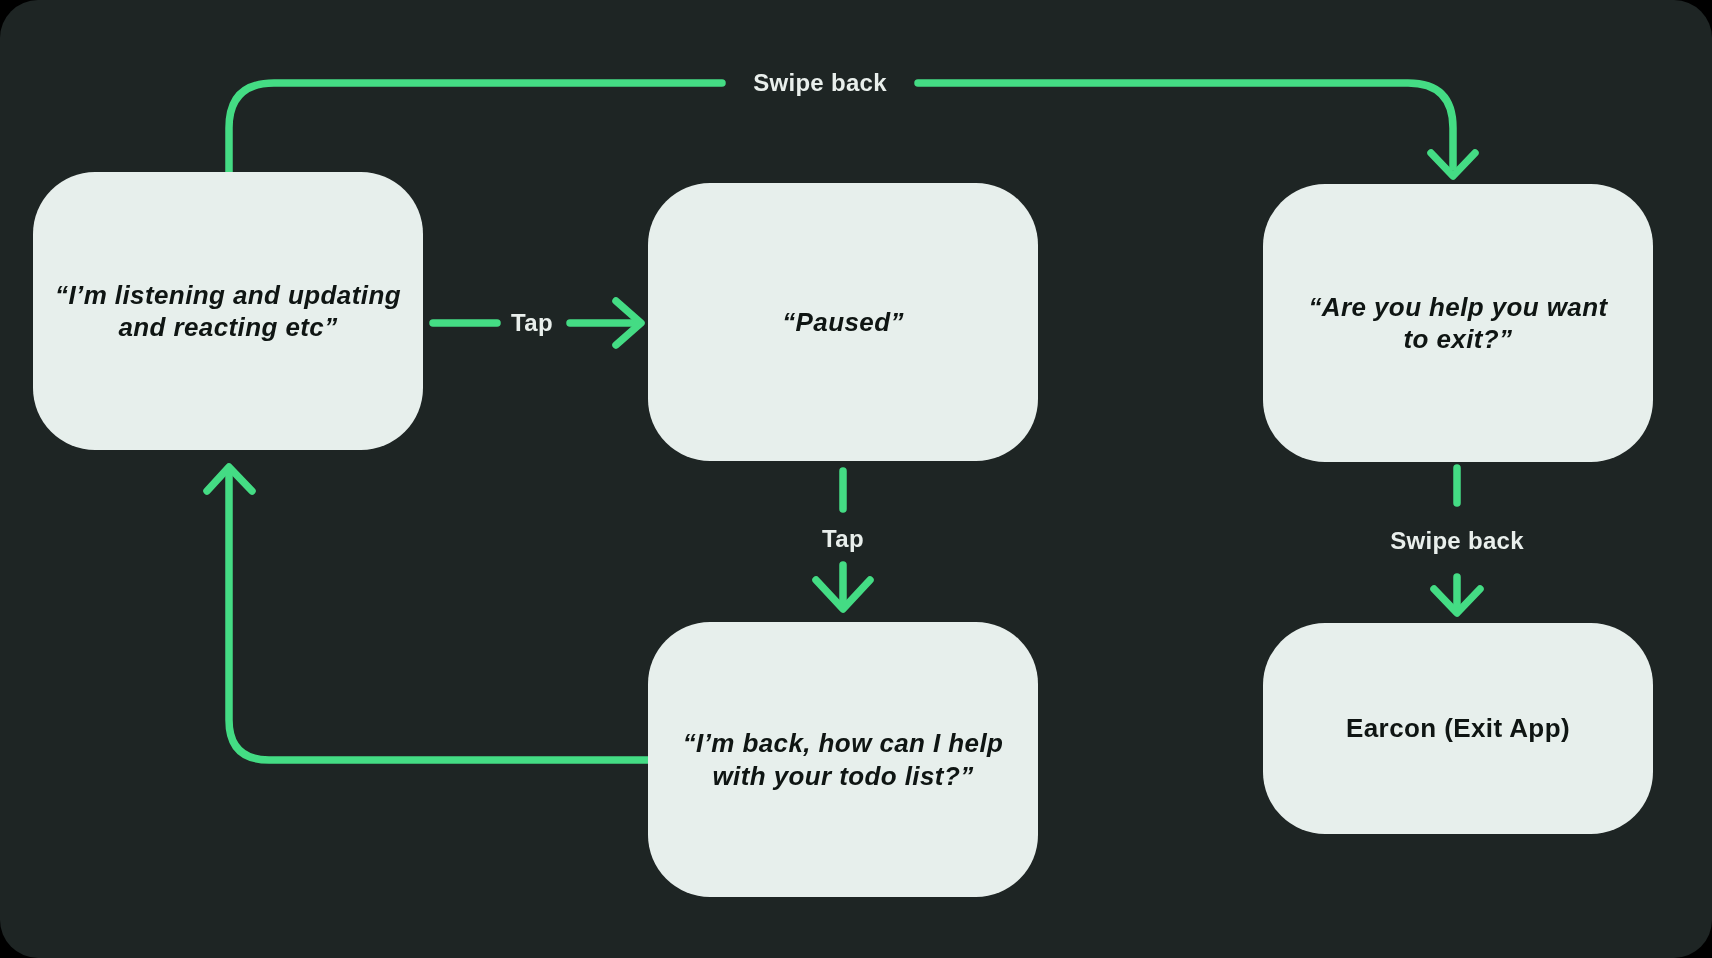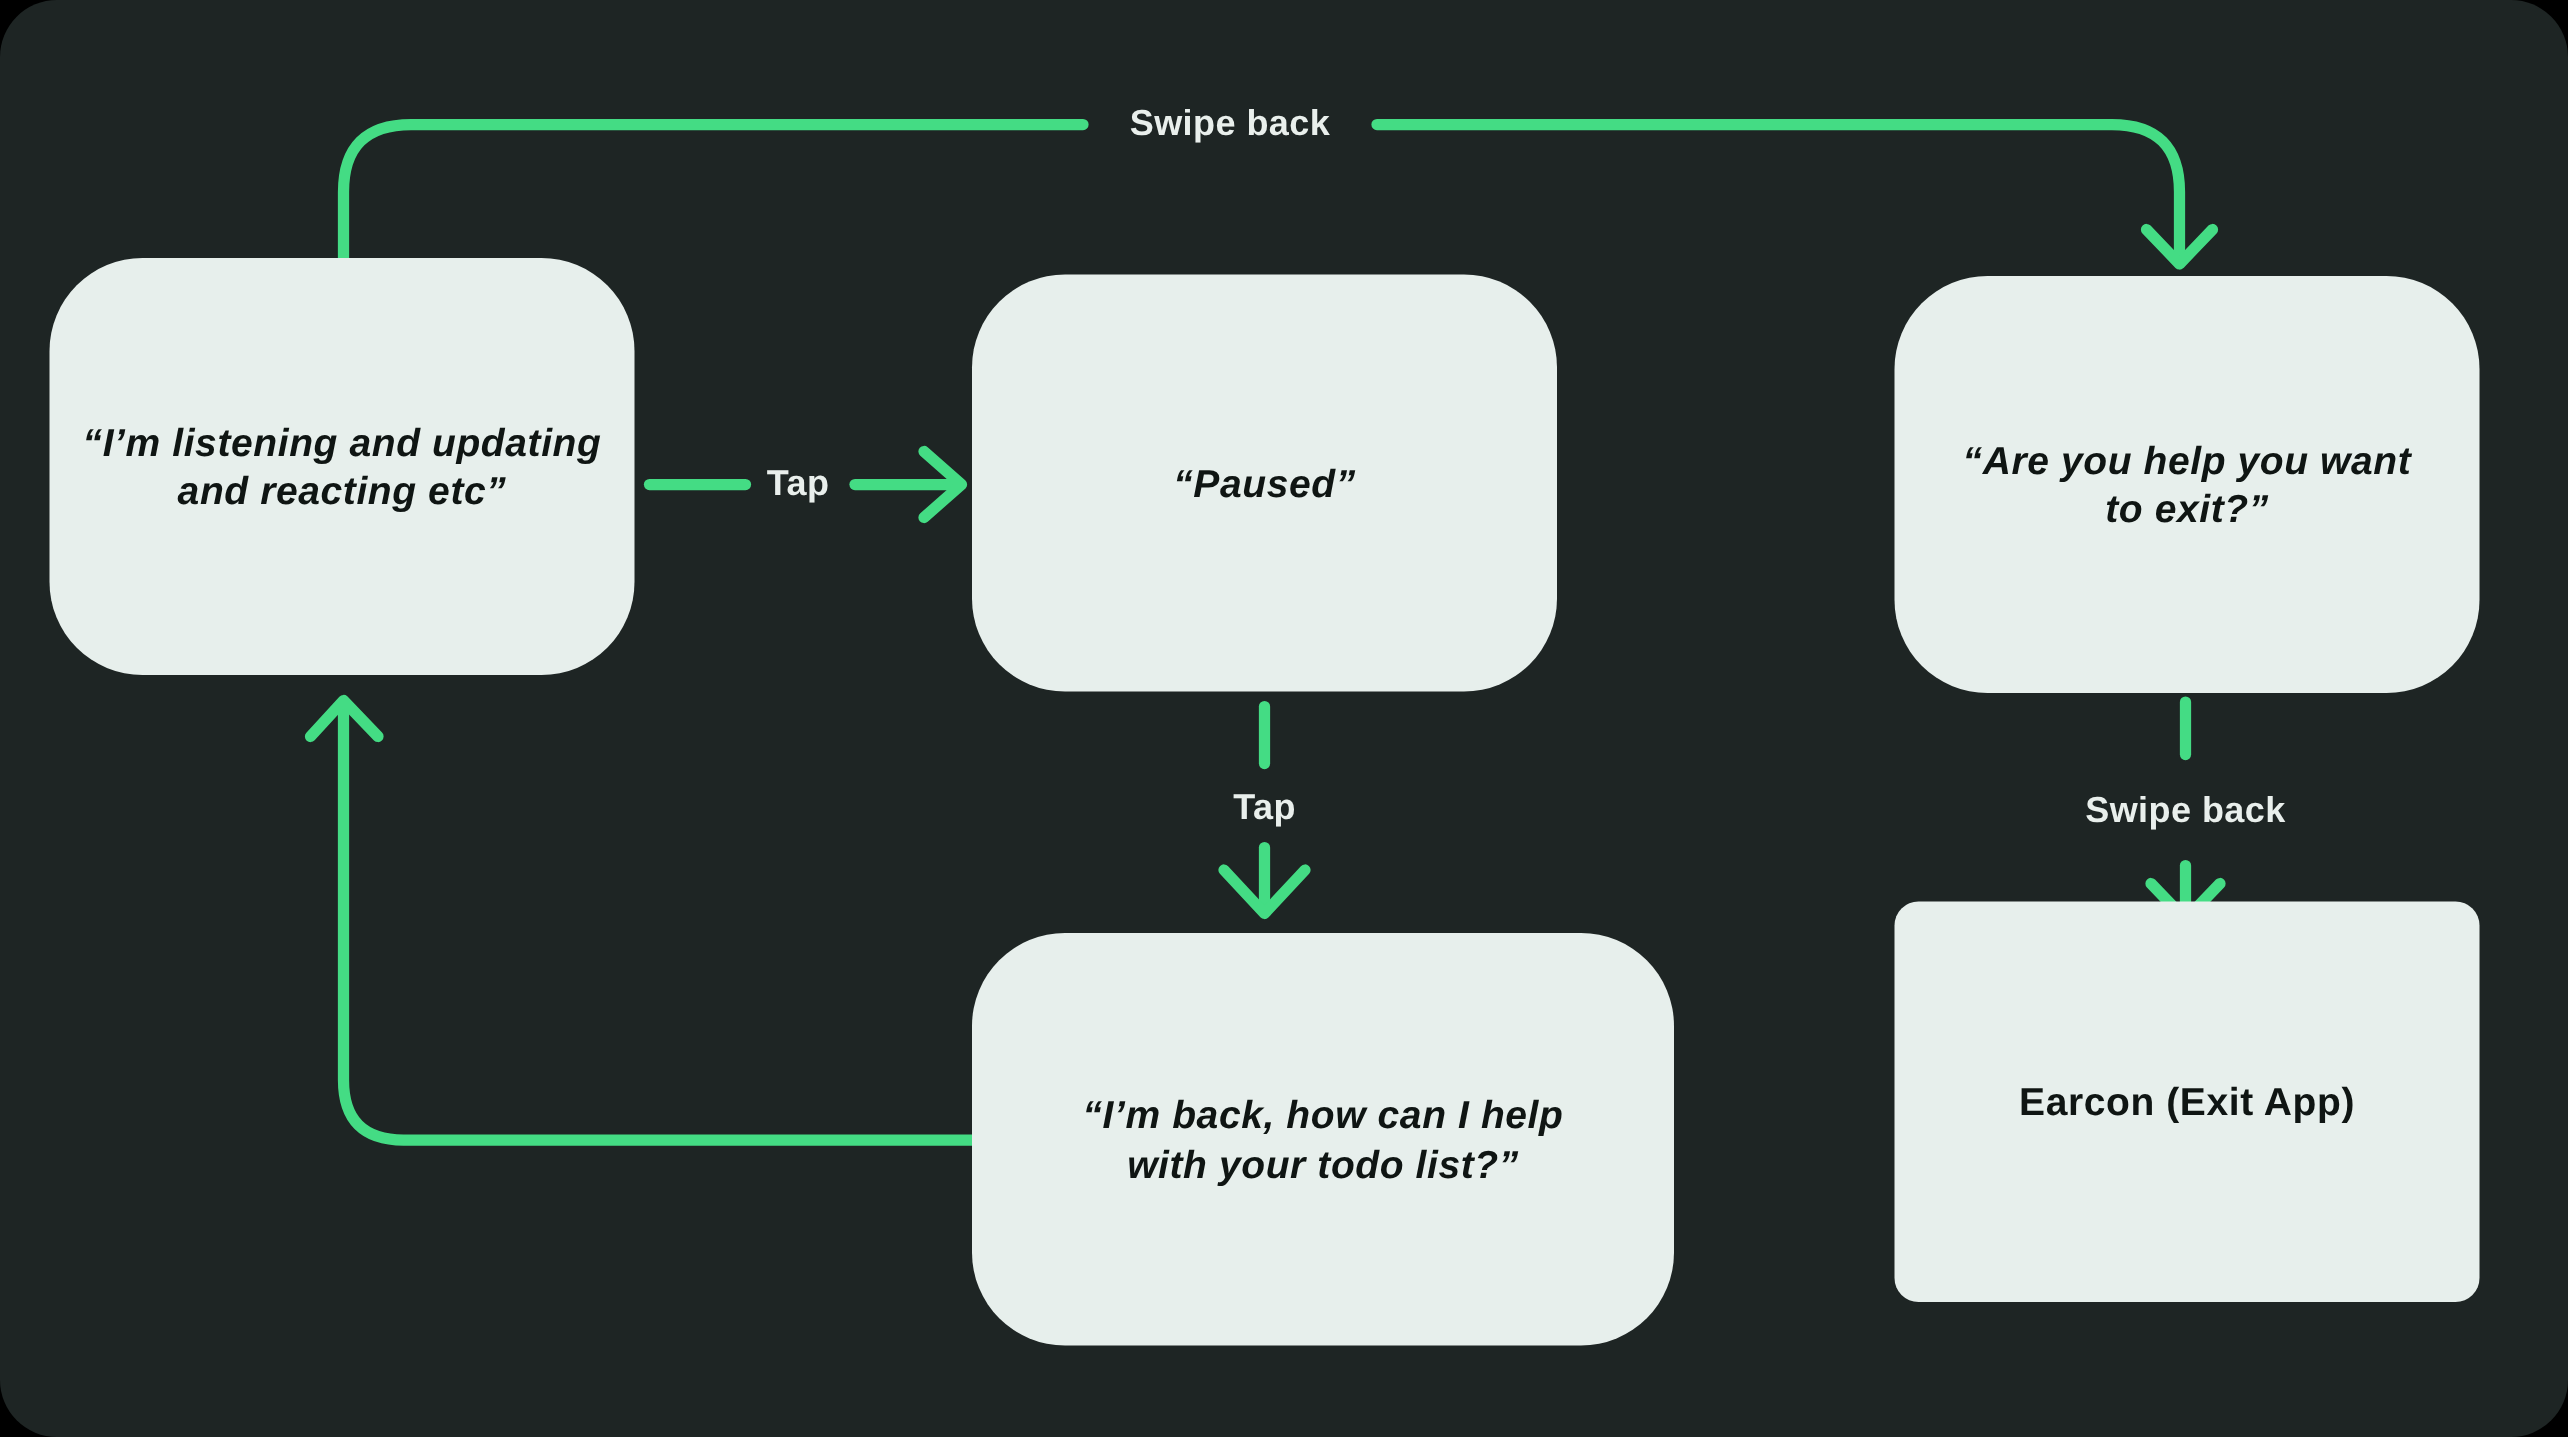--- a/index.html
+++ b/index.html
@@ -102,25 +102,25 @@
   </div>
 
   <div class="node" style="left:648px; top:183px; width:390px; height:278px;">
     <span class="node-label">“Paused”</span>
   </div>
 
   <div class="node" style="left:1263px; top:184px; width:390px; height:278px;">
     <span class="node-label" style="max-width:300px;">“Are you help you want to exit?”</span>
   </div>
 
-  <div class="node" style="left:648px; top:622px; width:468px; height:275px;">
+  <div class="node" style="left:648px; top:622px; width:390px; height:275px;">
     <span class="node-label" style="max-width:340px;">“I’m back, how can I help with your todo list?”</span>
   </div>
 
-  <div class="node" style="left:1263px; top:601px; width:390px; height:267px;border-radius:16px;">
+  <div class="node" style="left:1263px; top:623px; width:390px; height:211px;">
     <span class="node-label plain">Earcon (Exit App)</span>
   </div>
 
   <div class="edge-label" style="left:820px; top:83px;">Swipe back</div>
 
   <div class="edge-label" style="left:532px; top:323px;">Tap</div>
 
   <div class="edge-label" style="left:843px; top:539px;">Tap</div>
 
   <div class="edge-label" style="left:1457px; top:541px;">Swipe back</div>

